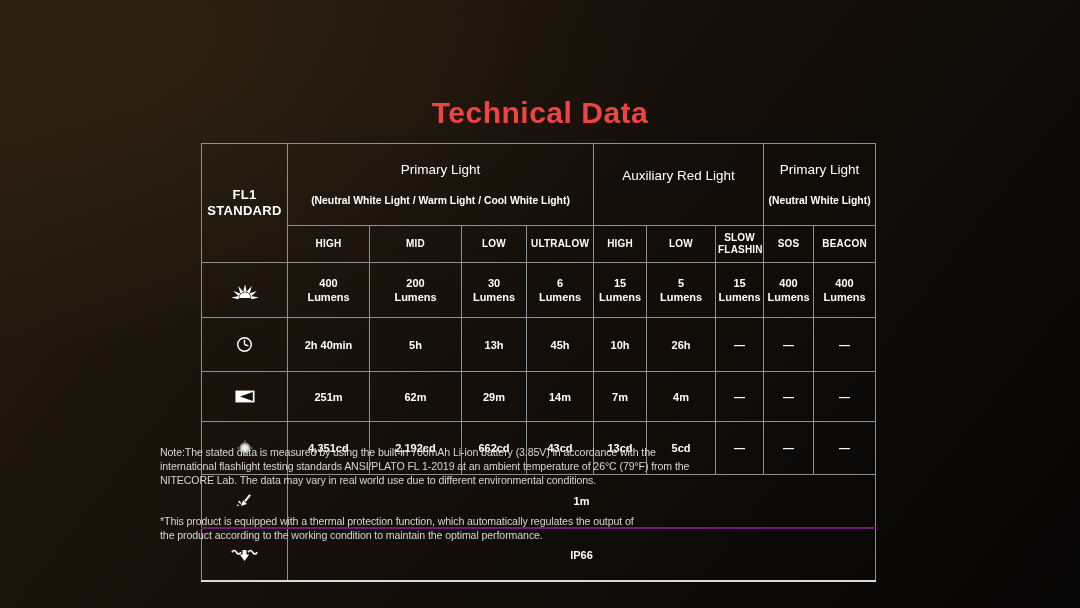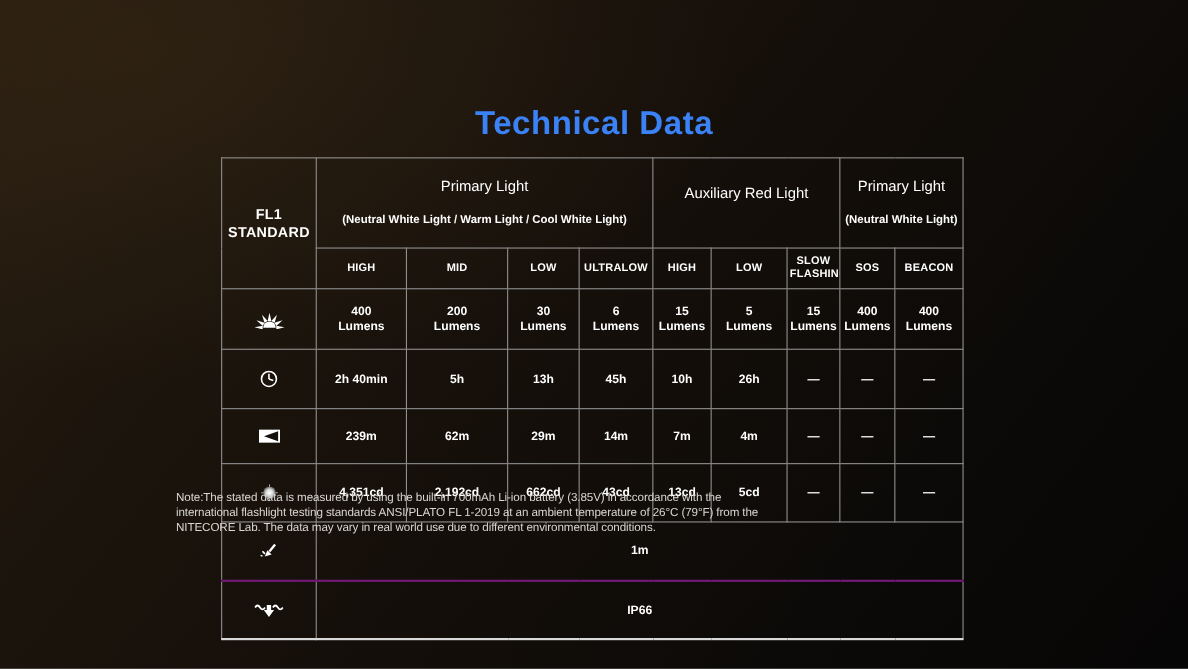--- a/index.html
+++ b/index.html
@@ -15,21 +15,21 @@
     font-family: "Liberation Sans", sans-serif;
     color: #ffffff;
   }
   .page-title {
     position: absolute;
     top: 96px; left: 0; width: 1080px;
     text-align: center;
     font-size: 30px;
     font-weight: 700;
     letter-spacing: 0.5px;
-    color: #3b82f6;
+    color: #ef4444;
   }
   table.spec {
     position: absolute;
     left: 201px; top: 143px;
     width: 674px;
     border-collapse: collapse;
     table-layout: fixed;
     border: 1px solid #bdbdbd;
     border-bottom: 2px solid #d9d9d9;
   }
@@ -172,21 +172,21 @@
     <td class="val">—</td>
   </tr>
 
   <tr class="row-std">
     <td class="icon-cell">
       <svg width="20" height="13" viewBox="0 0 22 14">
         <rect x="0.5" y="0.5" width="21" height="13" fill="#ffffff"></rect>
         <polygon points="5.5,7 19.6,2 19.6,12" fill="#15100b"></polygon>
       </svg>
     </td>
-    <td class="val">239m</td>
+    <td class="val">251m</td>
     <td class="val">62m</td>
     <td class="val">29m</td>
     <td class="val">14m</td>
     <td class="val">7m</td>
     <td class="val">4m</td>
     <td class="val">—</td>
     <td class="val">—</td>
     <td class="val">—</td>
   </tr>
 
@@ -240,13 +240,15 @@
     </td>
     <td colspan="9" class="val">IP66</td>
   </tr>
 </tbody>
   </table>
 
 <div class="notes">
   <div class="note1">Note:The stated data is measured by using the built-in 700mAh Li-ion battery (3.85V) in accordance with the
 international flashlight testing standards ANSI/PLATO FL 1-2019 at an ambient temperature of 26°C (79°F) from the
 NITECORE Lab. The data may vary in real world use due to different environmental conditions.</div>
+  <div class="note2">*This product is equipped with a thermal protection function, which automatically regulates the output of
+the product according to the working condition to maintain the optimal performance.</div>
 </div>
 
 </body></html>

